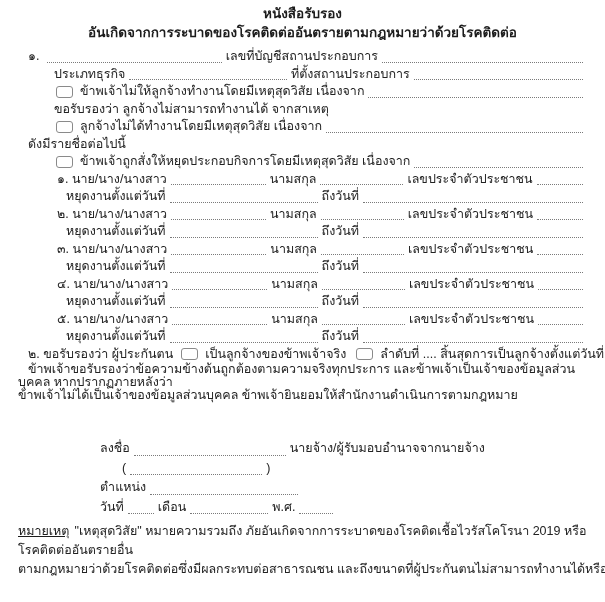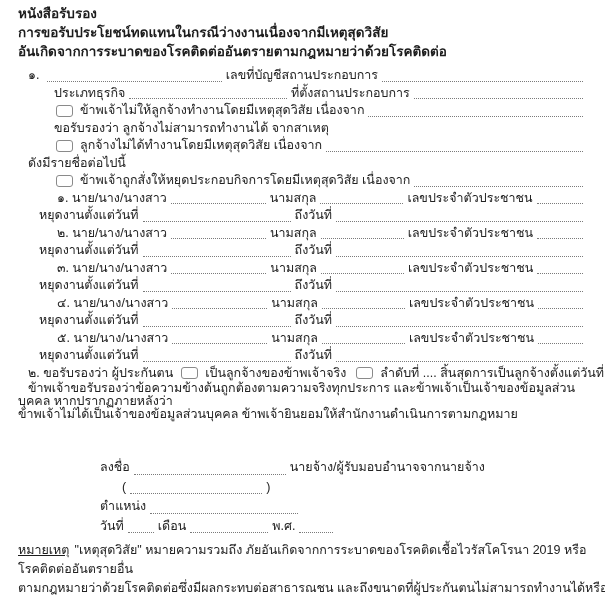--- a/index.html
+++ b/index.html
@@ -7,36 +7,36 @@
     position:relative;
     width:605px;height:602px;
     overflow:hidden;
     background:#ffffff;
     color:#222;
     font-family:"Liberation Sans", sans-serif;
     font-size:12.5px;
     box-sizing:border-box;
     padding:4px 18px 0 18px;
   }
-  .title-block{text-align:left;font-weight:bold;font-size:13.5px;line-height:19px;color:#1c1c1c;}
+  .title-block{text-align:center;font-weight:bold;font-size:13.5px;line-height:19px;color:#1c1c1c;}
   .body-block{margin-top:6px;}
   .line{display:flex;align-items:flex-end;line-height:17.5px;white-space:nowrap;}
   .line span.lbl{flex:0 0 auto;}
   .dots{
     flex:1 1 auto;
     border-bottom:1.5px dotted #7a7a7a;
     margin:0 4px 3px 4px;
     min-width:12px;
     height:11px;
   }
   .dots.fix{flex:0 0 auto;}
   .ml10{margin-left:10px;}
   .ml27{margin-left:36px;}
   .ml39{margin-left:39px;}
-  .ml52{margin-left:21px;}
+  .ml52{margin-left:48px;}
   .checkbox{
     flex:0 0 auto;
     width:15px;height:10px;
     border:1px solid #8a8a8a;
     border-radius:3px;
     background:#fff;
     margin:0 7px 3px 2px;
   }
   .para{line-height:13px;text-indent:10px;white-space:normal;}
   .sig-block{margin-left:82px;margin-top:37px;line-height:19.5px;}
@@ -46,21 +46,20 @@
   .note-head{font-weight:normal;text-decoration:underline;margin-right:5px;color:#1c1c1c;}
   .wrap{white-space:normal;}
 </style>
 </head>
 <body>
 
 <div class="page">
 
   <div class="title-block">
     <div>หนังสือรับรอง</div>
-    <div>การขอรับประโยชน์ทดแทนในกรณีว่างงานเนื่องจากมีเหตุสุดวิสัย</div>
     <div>อันเกิดจากการระบาดของโรคติดต่ออันตรายตามกฎหมายว่าด้วยโรคติดต่อ</div>
   </div>
 
   <div class="body-block">
 
     <div class="line ml10">
       <span class="lbl">๑.</span>&nbsp;
       <span class="dots"></span>
       <span class="lbl">เลขที่บัญชีสถานประกอบการ</span>
       <span class="dots" style="flex:1.15;"></span>

